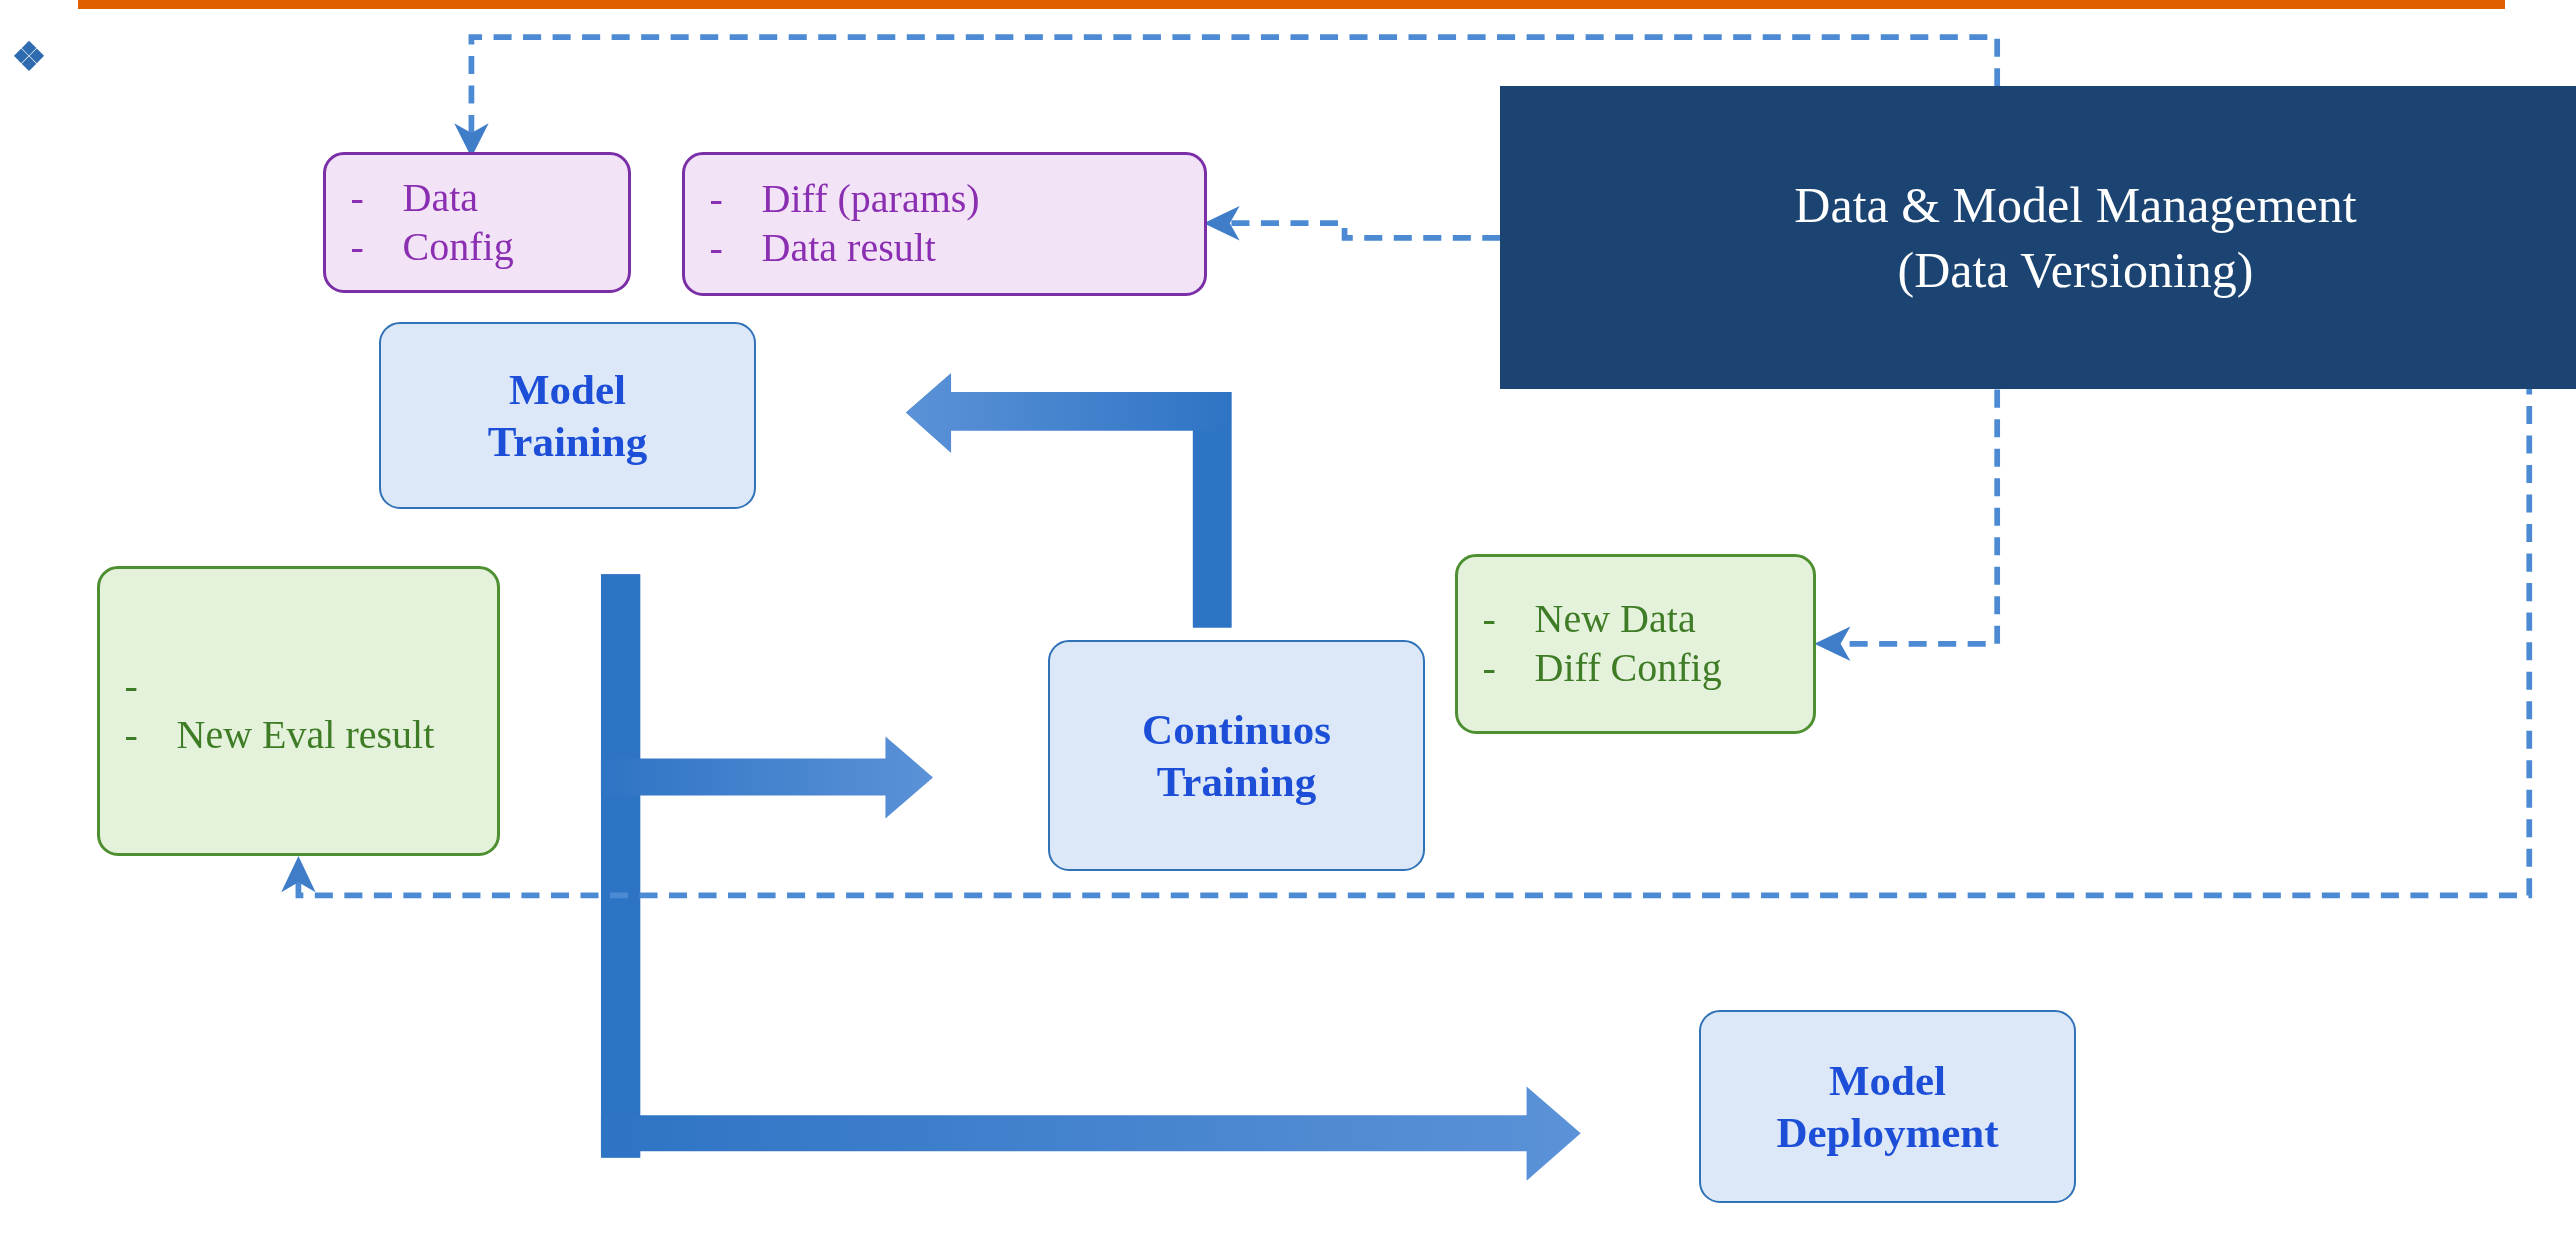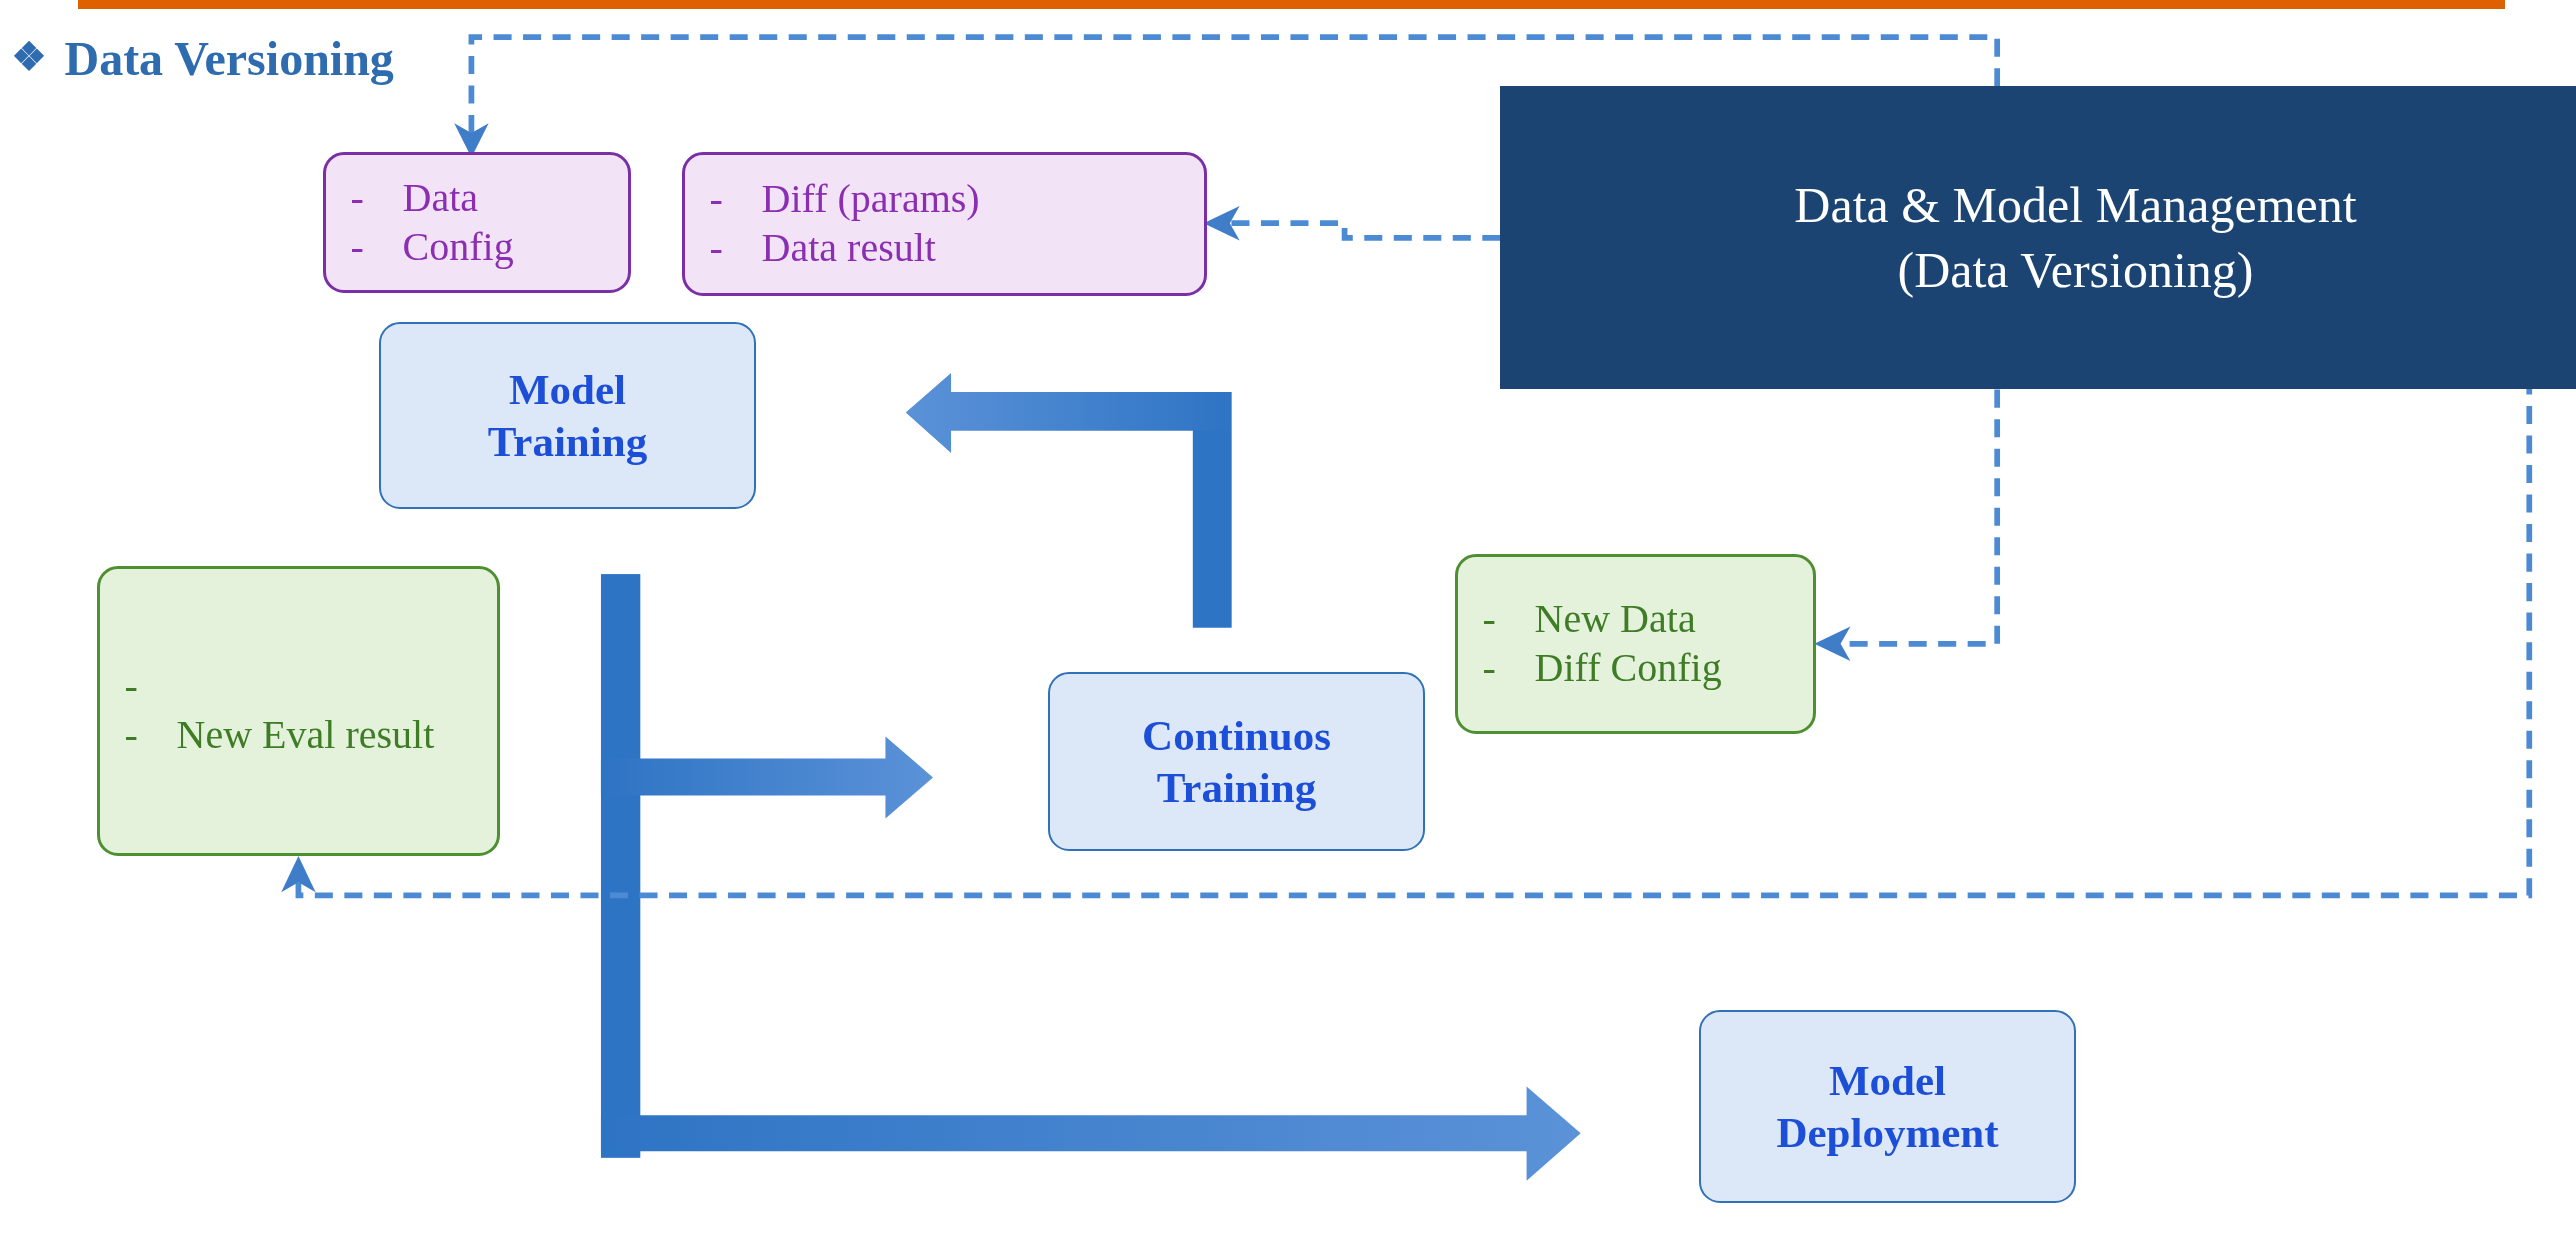--- a/index.html
+++ b/index.html
@@ -67,21 +67,20 @@
 </style>
 </head>
 <body>
 
 <div id="stage">
 
   <div class="accent-bar"></div>
 
   <div class="heading">
     <span class="bullet">❖</span>
-    <span>Data Versioning</span>
   </div>
 
   <svg class="overlay" viewBox="0 0 3142 1512">
 
     <defs>
       <linearGradient id="gradL" x1="1" y1="0" x2="0" y2="0">
         <stop offset="0%" stop-color="#2E74C4"></stop>
         <stop offset="100%" stop-color="#5B92D8"></stop>
       </linearGradient>
       <linearGradient id="gradR" x1="0" y1="0" x2="1" y2="0">
@@ -184,21 +183,21 @@
         <span class="dash">-</span>
         <span class="txt">New Data</span>
       </div>
       <div class="row">
         <span class="dash">-</span>
         <span class="txt">Diff Config</span>
       </div>
     </div>
   </div>
 
-  <div class="node node-blue center" style="left:1048px;top:672px;width:377px;height:179px;">
+  <div class="node node-blue center" style="left:1048px;top:640px;width:377px;height:231px;">
     <div>
       <div>Continuos</div>
       <div>Training</div>
     </div>
   </div>
 
   <div class="node node-blue center" style="left:1699px;top:1010px;width:377px;height:193px;">
     <div>
       <div>Model</div>
       <div>Deployment</div>

